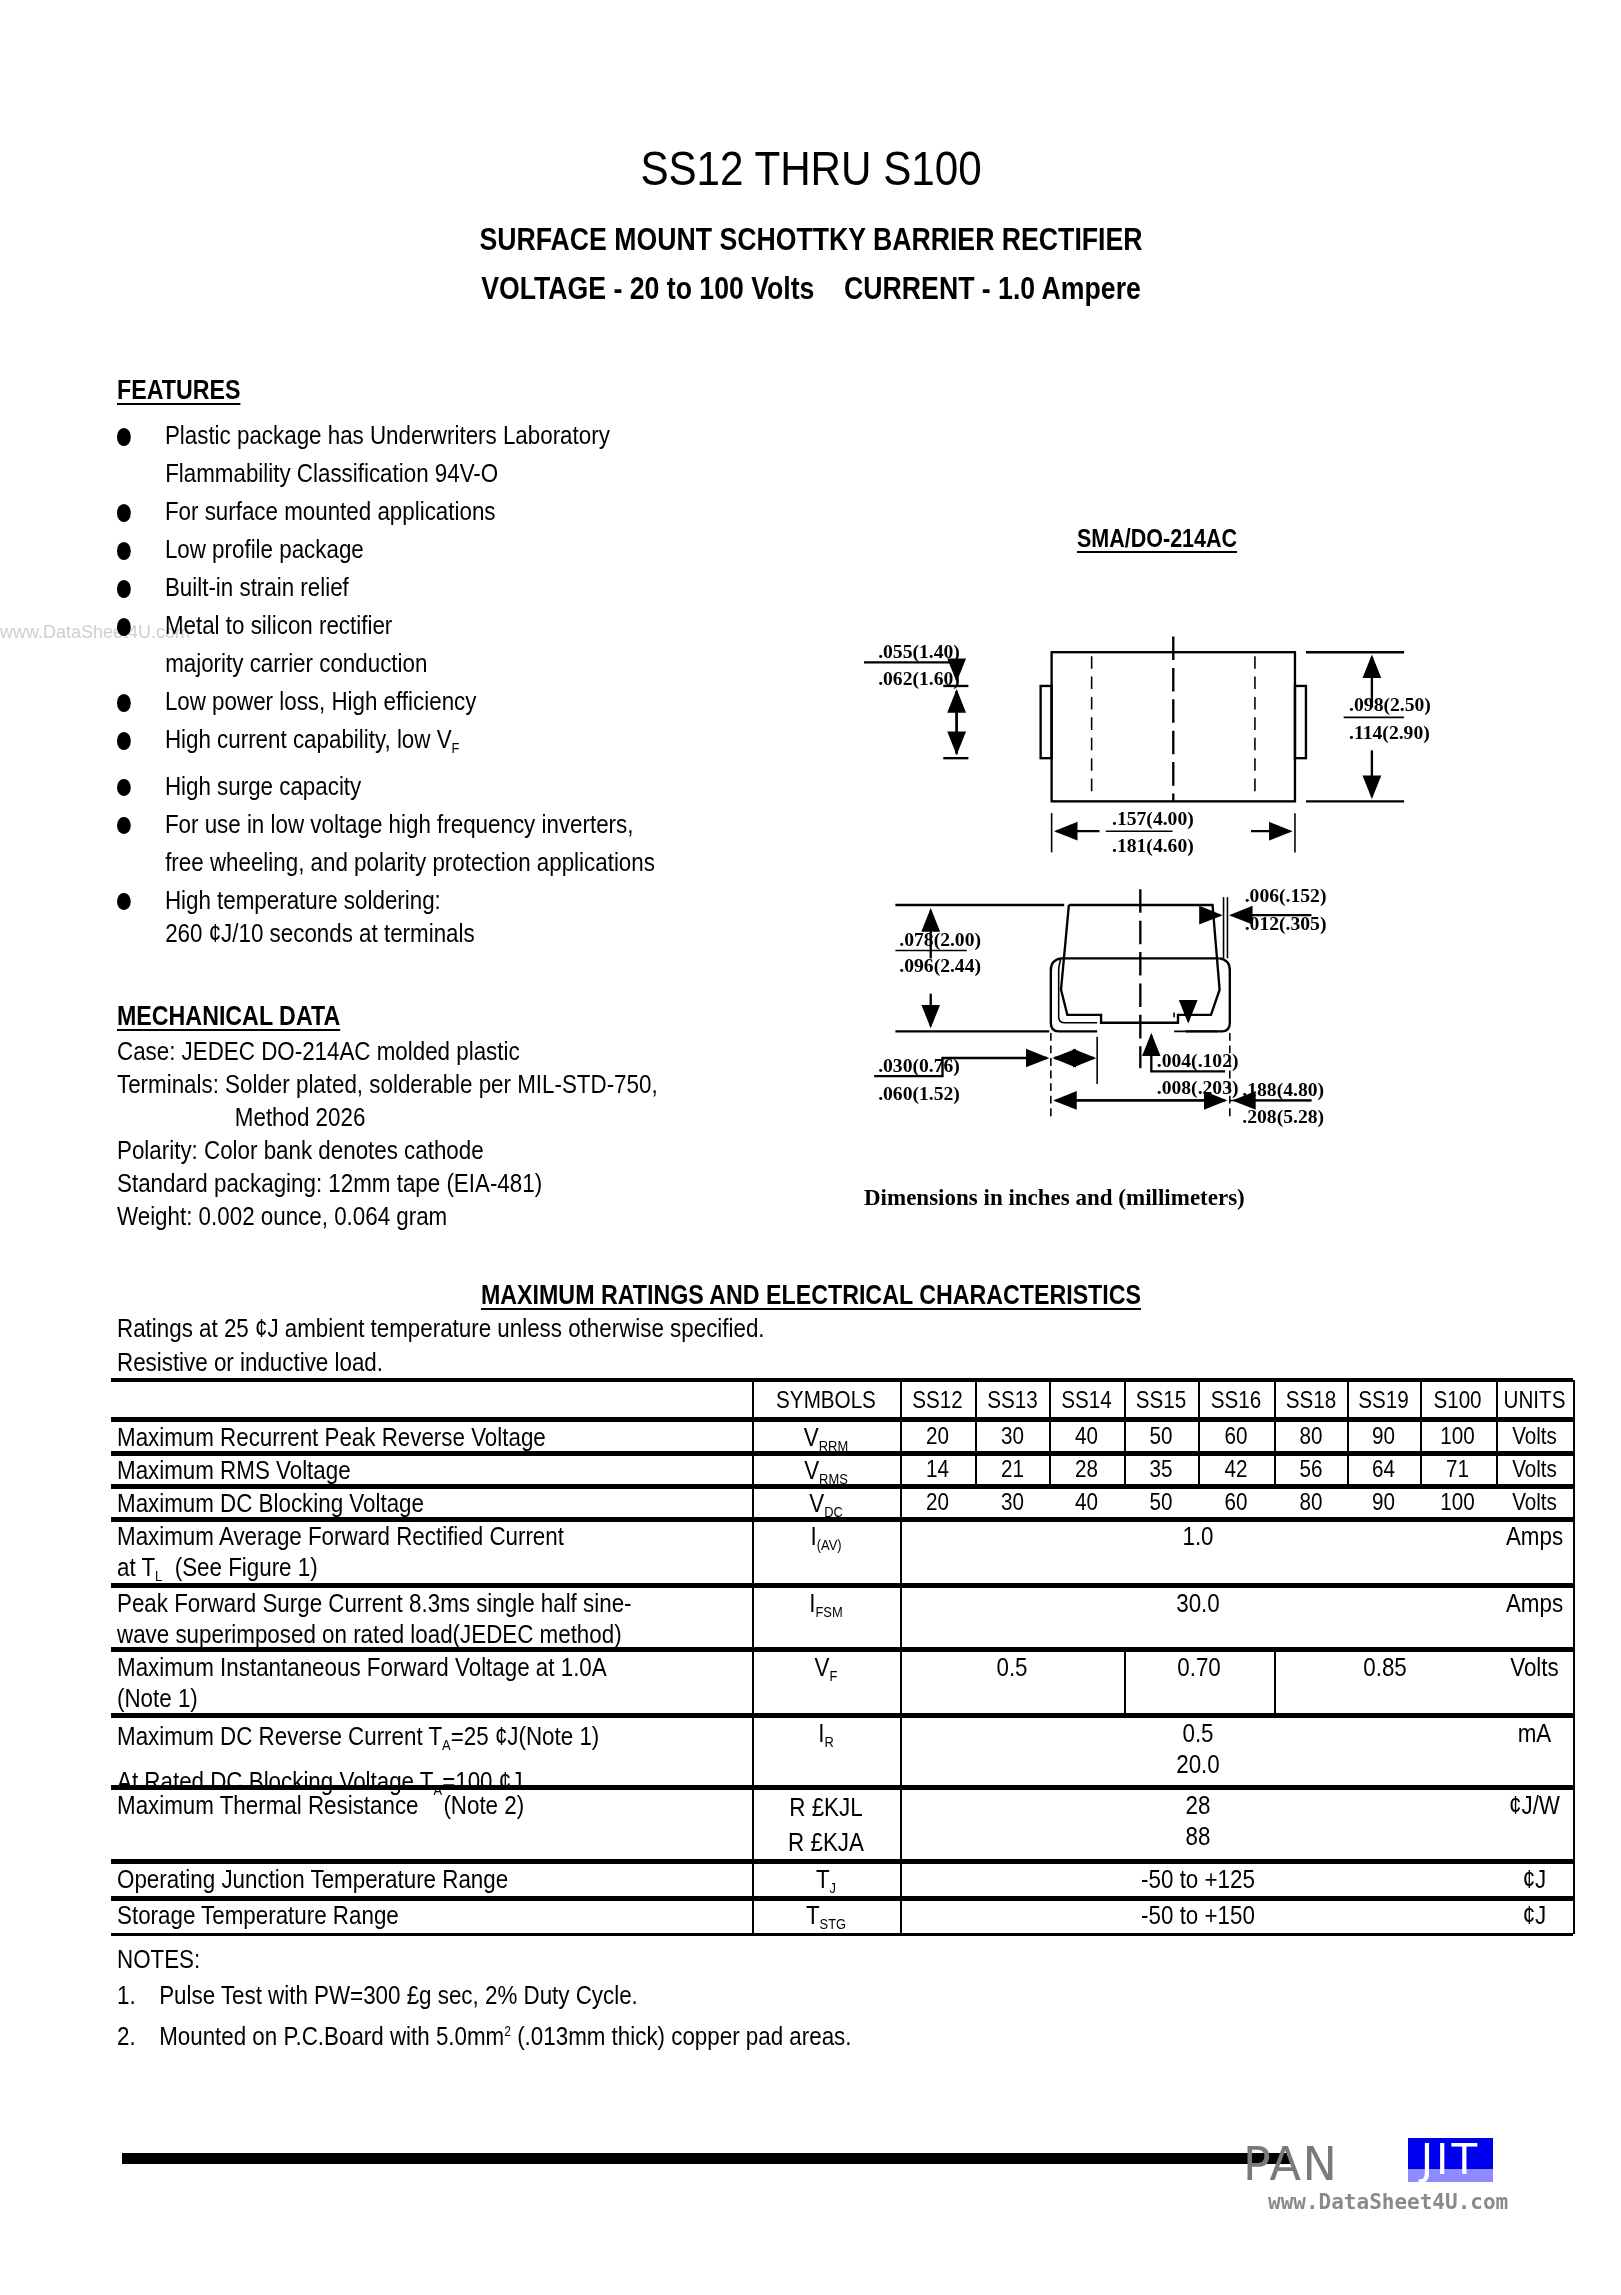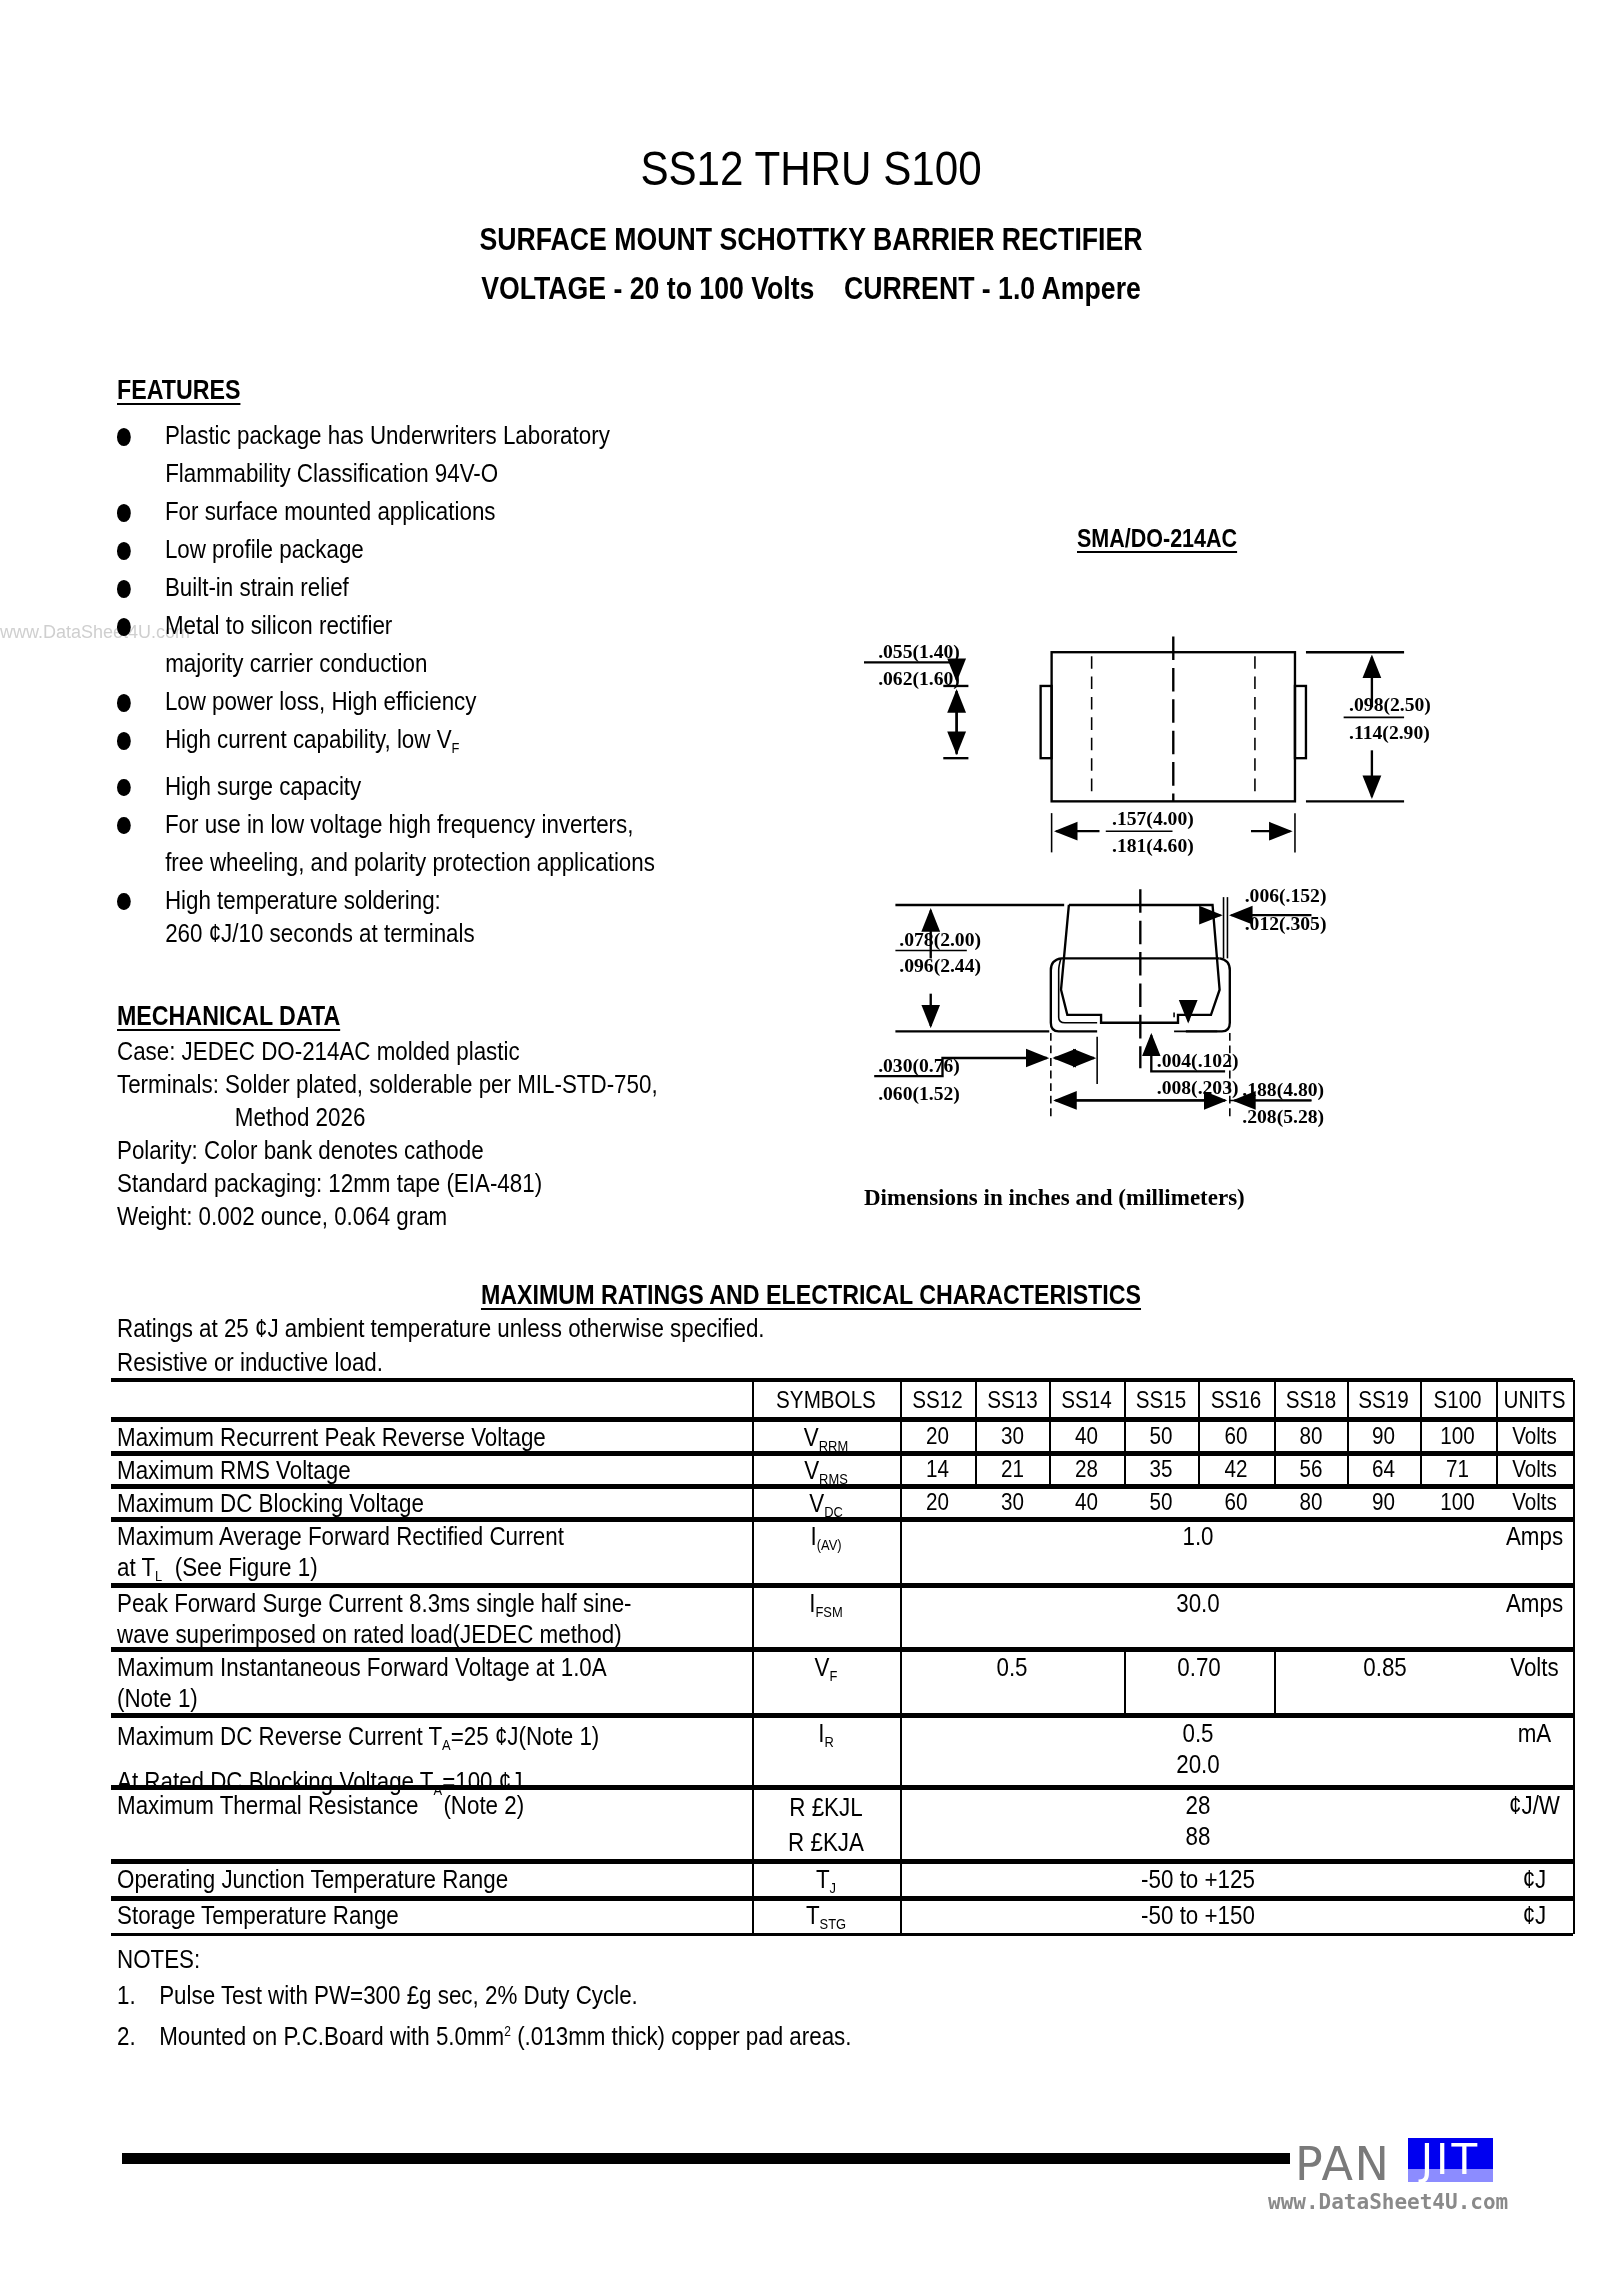--- a/index.html
+++ b/index.html
@@ -39,21 +39,21 @@
   .cell { position: absolute; font-size: 24px; white-space: nowrap; }
   .cell.c { text-align: center; }
   .lbl { font-size: 26px; line-height: 31px; }
   sub.s { font-size: 15px; vertical-align: -4.7px; }
 
   #notes { left: 117px; top: 1941px; font-size: 26px; line-height: 36px; }
   #notes .num { display: inline-block; width: 49px; }
   sup.s { font-size: 14px; vertical-align: 9.4px; }
 
   #footer-bar { left: 122px; top: 2153px; width: 1168px; height: 11px; background: #000; }
-  #logo-pan { left: 1295px; top: 2137px; font-size: 46px; color: #7a7a7a; letter-spacing: 1.6px; font-family: "DejaVu Sans", sans-serif; }
+  #logo-pan { left: 1243px; top: 2137px; font-size: 46px; color: #7a7a7a; letter-spacing: 1.6px; font-family: "DejaVu Sans", sans-serif; }
   #logo-jit { left: 1408px; top: 2138px; width: 85px; height: 44px; background: linear-gradient(#0000f0 0 70%, #8c8cff 70% 100%); color: #fff; font-size: 42px; text-align: center; line-height: 44px; font-family: "DejaVu Sans", sans-serif; letter-spacing: 3.1px; }
   #logo-url { left: 1268px; top: 2190px; font-size: 21px; font-weight: bold; color: #8a8a8a; font-family: "DejaVu Sans Mono", monospace; }
   #watermark { left: 0; top: 622px; font-size: 18px; color: #cfcfcf; }
 </style>
 </head>
 <body>
 
 <div class="abs" id="watermark">www.DataSheet4U.com</div>
 
 <div class="abs narrowc" id="title">SS12 THRU S100</div>

